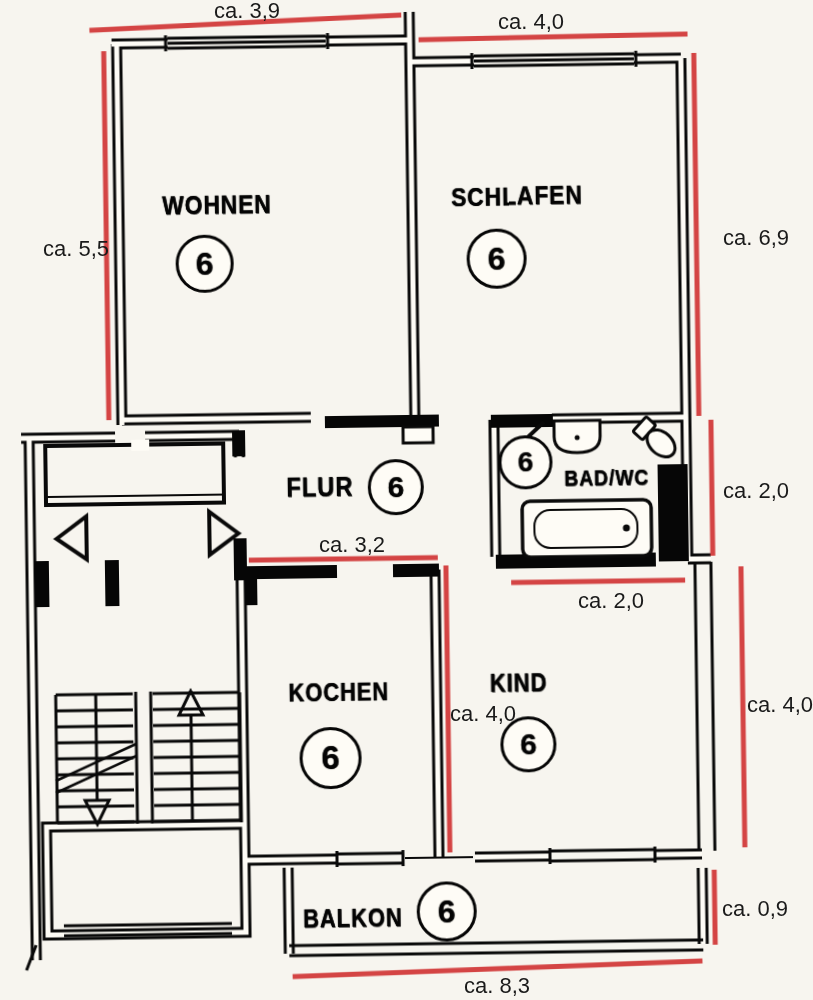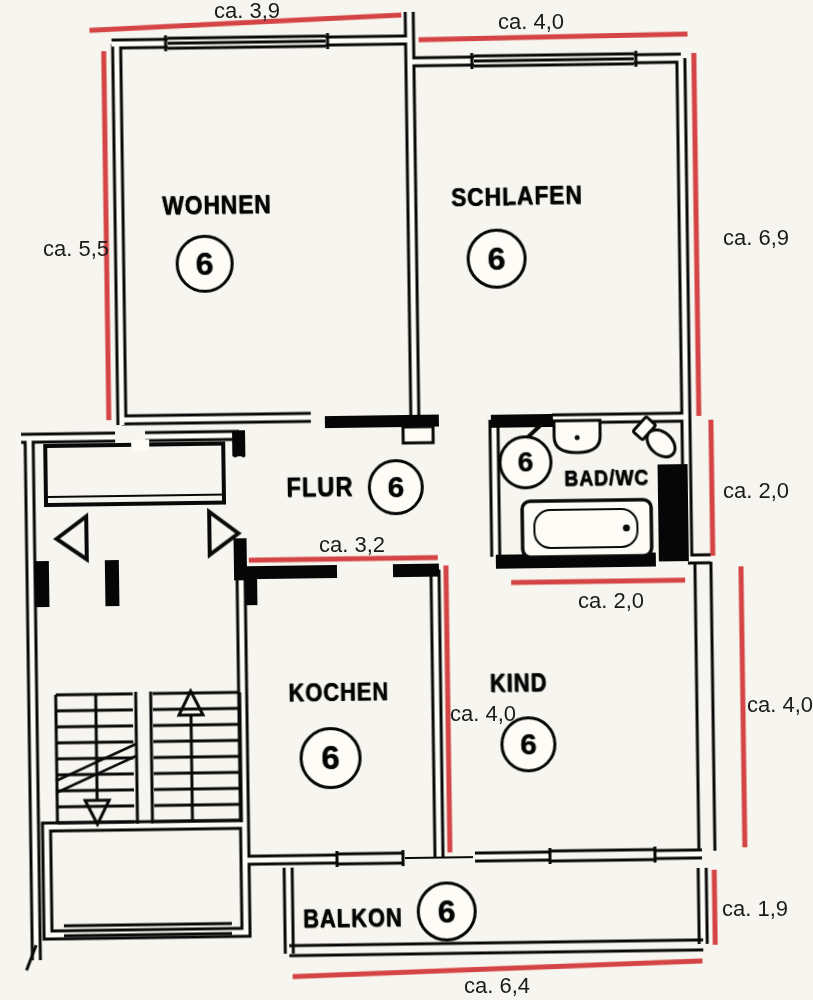--- a/index.html
+++ b/index.html
@@ -172,17 +172,17 @@
   <div class="dim-layer">
     <span class="dim" style="left:247px;top:11px">ca. 3,9</span>
     <span class="dim" style="left:531px;top:22px">ca. 4,0</span>
     <span class="dim" style="left:76px;top:249px">ca. 5,5</span>
     <span class="dim" style="left:756px;top:238px">ca. 6,9</span>
     <span class="dim" style="left:756px;top:491px">ca. 2,0</span>
     <span class="dim" style="left:352px;top:545px">ca. 3,2</span>
     <span class="dim" style="left:611px;top:601px">ca. 2,0</span>
     <span class="dim" style="left:483px;top:714px">ca. 4,0</span>
     <span class="dim" style="left:780px;top:705px">ca. 4,0</span>
-    <span class="dim" style="left:755px;top:909px">ca. 1,9</span>
-    <span class="dim" style="left:497px;top:986px">ca. 6,4</span>
+    <span class="dim" style="left:755px;top:909px">ca. 0,9</span>
+    <span class="dim" style="left:497px;top:986px">ca. 8,3</span>
   </div>
 
 </div>
 
 </body></html>

